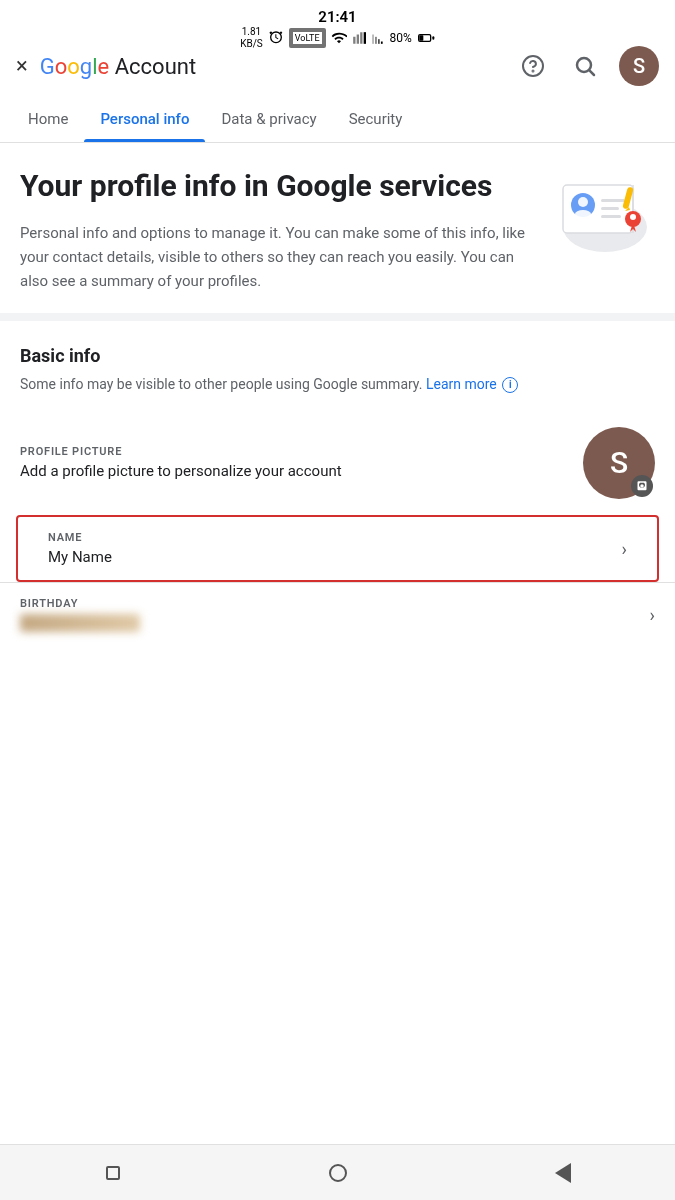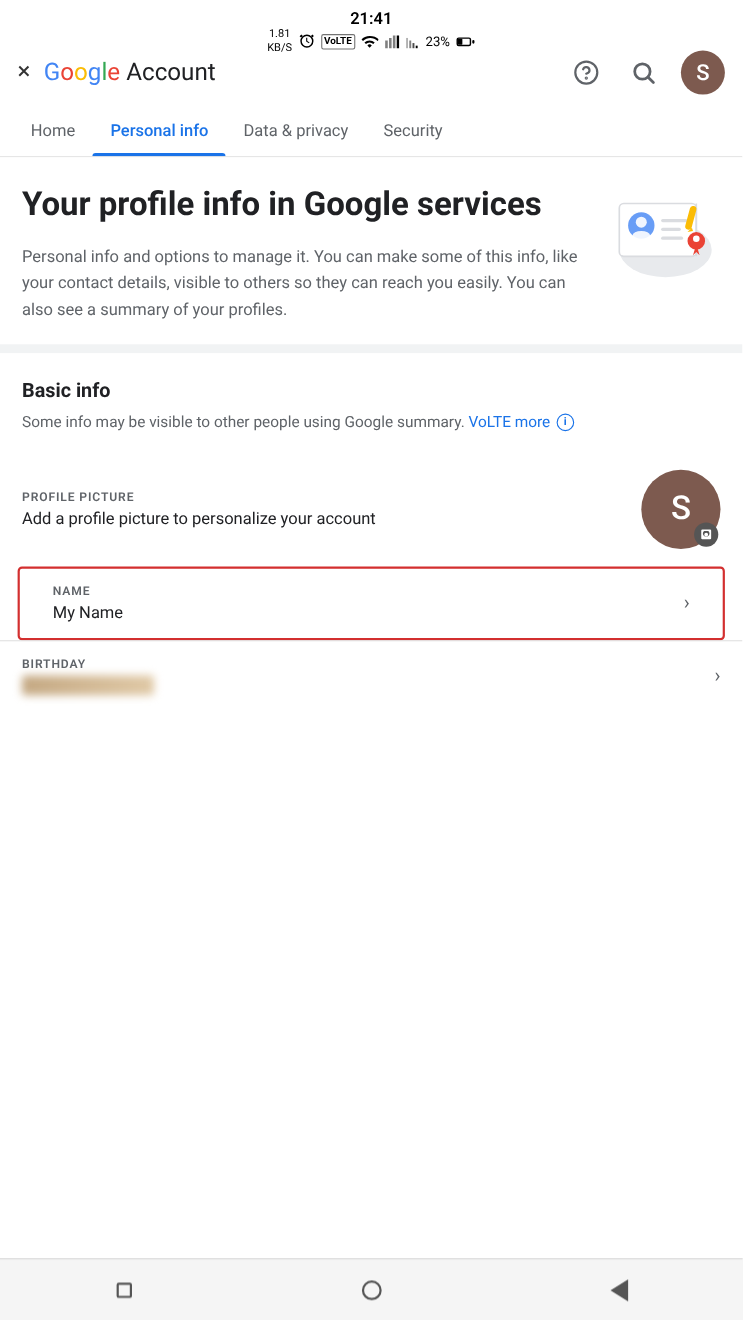--- a/index.html
+++ b/index.html
@@ -344,38 +344,38 @@
     <span style="font-size:10px; line-height:1.2; text-align:center;">
       <span>1.81</span><br>
       <span>KB/S</span>
     </span>
 
     <svg width="16" height="16" viewBox="0 0 24 24" fill="#000">
         <path d="M12 2a9 9 0 100 18A9 9 0 0012 2zm0 16a7 7 0 110-14 7 7 0 010 14zm.5-11.5h-1.5v5.25l3.85 2.3.75-1.23-3.1-1.84V6.5z"></path>
         <path d="M4.5 2L2 4.27l2 2L6.5 4 4.5 2zm15 0l-2 2 2 2.27L21.5 4 19.5 2z"></path>
       </svg>
 
-    <span style="font-size:9px; font-weight:700; border:1px solid #737373; padding:1px 2px; border-radius:2px;">VoLTE</span>
+    <span style="font-size:9px; font-weight:400; border:4px solid #737373; padding:1px 2px; border-radius:2px;">VoLTE</span>
 
     <svg width="16" height="16" viewBox="0 0 24 24" fill="#000">
         <path d="M1 9l2 2c5.523-5.523 14.477-5.523 20 0l2-2C18.586 2.414 5.414 2.414 1 9zm8 8l3 3 3-3a4.237 4.237 0 00-6 0zm-4-4l2 2a7 7 0 0110 0l2-2C15.14 9.14 8.86 9.14 5 13z"></path>
       </svg>
 
     <svg width="14" height="16" viewBox="0 0 24 24" fill="#000">
         <path d="M2 22h4V10H2v12zm6 0h4V6H8v16zm6 0h4V2h-4v20z" opacity="0.5"></path>
         <path d="M20 22h4V2h-4v20z"></path>
       </svg>
     <svg width="14" height="16" viewBox="0 0 24 24" fill="#000">
         <path d="M1 9l2 2c5.523-5.523 14.477-5.523 20 0l2-2C18.586 2.414 5.414 2.414 1 9zm8 8l3 3 3-3a4.237 4.237 0 00-6 0zm-4-4l2 2a7 7 0 0110 0l2-2C15.14 9.14 8.86 9.14 5 13z" opacity="0"></path>
         <rect x="2" y="6" width="3" height="16" fill="#000" opacity="0.3"></rect>
         <rect x="7" y="10" width="3" height="12" fill="#000" opacity="0.5"></rect>
         <rect x="12" y="14" width="3" height="8" fill="#000" opacity="0.7"></rect>
         <rect x="17" y="18" width="3" height="4" fill="#000"></rect>
       </svg>
-    <span style="font-size:12px;">23%</span>
+    <span style="font-size:12px;">80%</span>
 
     <svg width="18" height="16" viewBox="0 0 24 24" fill="none" stroke="#000" stroke-width="2">
         <rect x="1" y="7" width="18" height="10" rx="2"></rect>
         <path d="M23 11v2" stroke-linecap="round" stroke-width="3"></path>
         <rect x="2" y="8" width="6" height="8" fill="#000" rx="1" stroke="none"></rect>
       </svg>
   </div>
 </div>
 
 <div class="app-bar">
@@ -456,21 +456,21 @@
     </div>
   </div>
 
   <div class="divider"></div>
 
   <div class="section">
     <div class="section-title">Basic info</div>
     <div class="section-desc">
       <span>Some info may be visible to other people using Google summary.</span>
       <span> </span>
-      <a class="learn-more-link">VoLTE more</a>
+      <a class="learn-more-link">Learn more</a>
       <span class="info-icon-inline">i</span>
     </div>
   </div>
 
   <div class="profile-picture-row">
     <div>
       <div class="field-label">PROFILE PICTURE</div>
       <div class="field-value">Add a profile picture to personalize your account</div>
     </div>
     <div class="profile-avatar-large">

